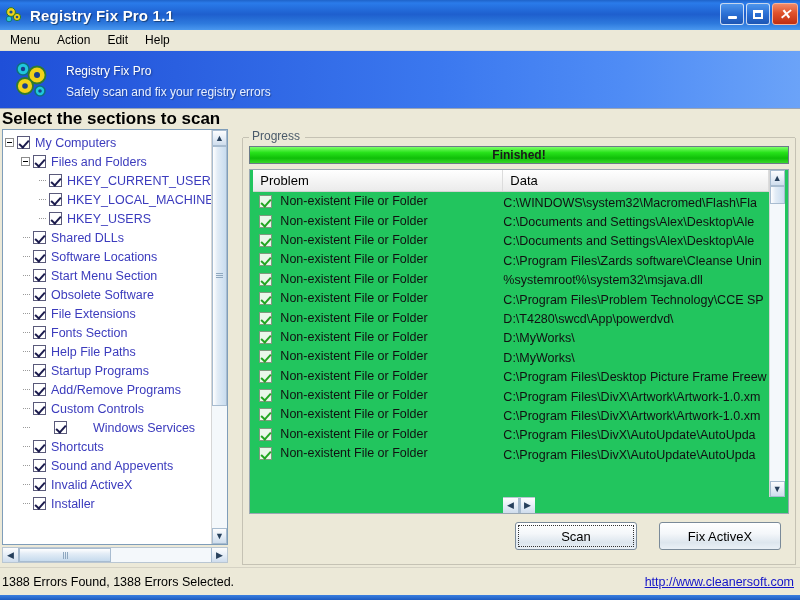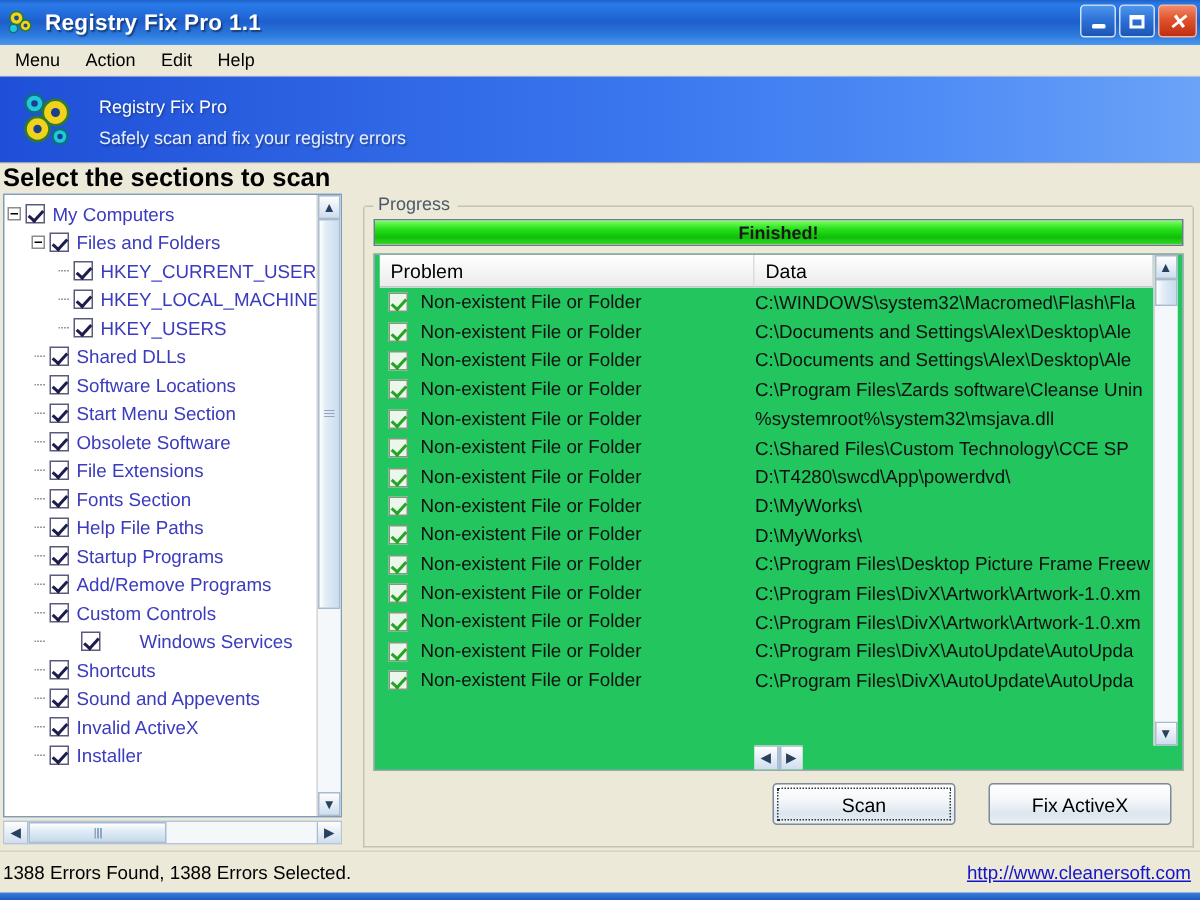--- a/index.html
+++ b/index.html
@@ -534,21 +534,21 @@
                       <div class="gcb"></div>
                       <span class="lv-text">Non-existent File or Folder</span>
                     </div>
                     <div class="lv-c2"><span class="lv-text">%systemroot%\system32\msjava.dll</span></div>
                   </div>
                   <div class="lv-row">
                     <div class="lv-c1">
                       <div class="gcb"></div>
                       <span class="lv-text">Non-existent File or Folder</span>
                     </div>
-                    <div class="lv-c2"><span class="lv-text">C:\Shared Files\Custom Technology\CCE SP</span></div>
+                    <div class="lv-c2"><span class="lv-text">C:\Program Files\Problem Technology\CCE SP</span></div>
                   </div>
                   <div class="lv-row">
                     <div class="lv-c1">
                       <div class="gcb"></div>
                       <span class="lv-text">Non-existent File or Folder</span>
                     </div>
                     <div class="lv-c2"><span class="lv-text">D:\T4280\swcd\App\powerdvd\</span></div>
                   </div>
                   <div class="lv-row">
                     <div class="lv-c1">

